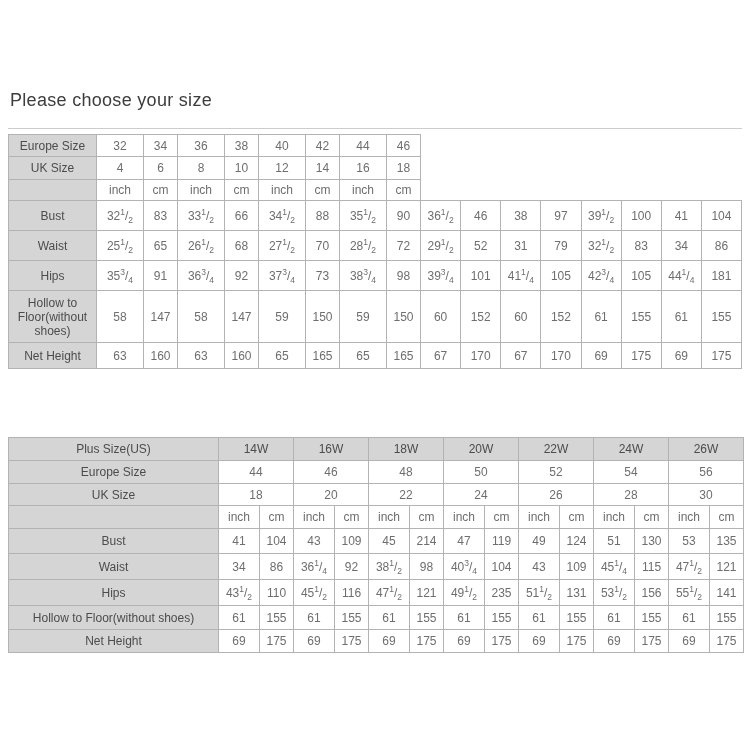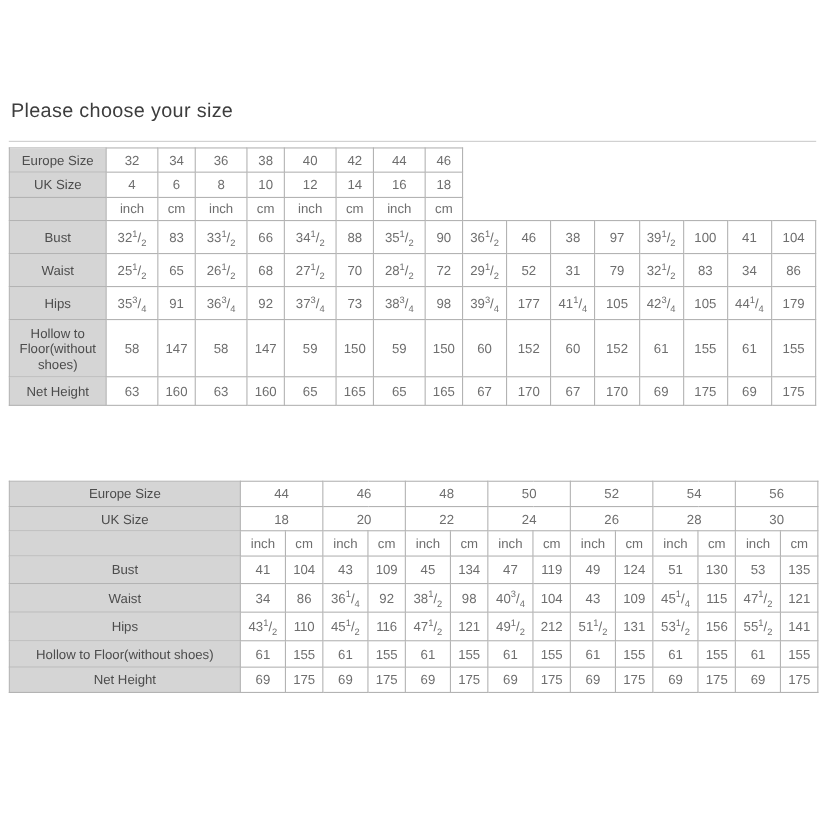--- a/index.html
+++ b/index.html
@@ -159,27 +159,27 @@
           <td class="lbl">Hips</td>
           <td>35<sup>3</sup>/<sub>4</sub></td>
           <td>91</td>
           <td>36<sup>3</sup>/<sub>4</sub></td>
           <td>92</td>
           <td>37<sup>3</sup>/<sub>4</sub></td>
           <td>73</td>
           <td>38<sup>3</sup>/<sub>4</sub></td>
           <td>98</td>
           <td>39<sup>3</sup>/<sub>4</sub></td>
-          <td>177</td>
+          <td>101</td>
           <td>41<sup>1</sup>/<sub>4</sub></td>
           <td>105</td>
           <td>42<sup>3</sup>/<sub>4</sub></td>
           <td>105</td>
           <td>44<sup>1</sup>/<sub>4</sub></td>
-          <td>179</td>
+          <td>181</td>
         </tr>
         <tr style="height: 52px;">
           <td class="lbl">Hollow to Floor(without shoes)</td>
           <td>58</td>
           <td>147</td>
           <td>58</td>
           <td>147</td>
           <td>59</td>
           <td>150</td>
           <td>59</td>
@@ -227,20 +227,30 @@
         <col style="width: 34px;">
         <col style="width: 41px;">
         <col style="width: 34px;">
         <col style="width: 41px;">
         <col style="width: 34px;">
         <col style="width: 41px;">
         <col style="width: 34px;">
       </colgroup>
     <tbody>
         <tr style="height: 23px;">
+          <td class="lbl">Plus Size(US)</td>
+          <td class="lbl" colspan="2">14W</td>
+          <td class="lbl" colspan="2">16W</td>
+          <td class="lbl" colspan="2">18W</td>
+          <td class="lbl" colspan="2">20W</td>
+          <td class="lbl" colspan="2">22W</td>
+          <td class="lbl" colspan="2">24W</td>
+          <td class="lbl" colspan="2">26W</td>
+        </tr>
+        <tr style="height: 23px;">
           <td class="lbl">Europe Size</td>
           <td colspan="2">44</td>
           <td colspan="2">46</td>
           <td colspan="2">48</td>
           <td colspan="2">50</td>
           <td colspan="2">52</td>
           <td colspan="2">54</td>
           <td colspan="2">56</td>
         </tr>
         <tr style="height: 22px;">
@@ -270,21 +280,21 @@
           <td>inch</td>
           <td>cm</td>
         </tr>
         <tr style="height: 25px;">
           <td class="lbl">Bust</td>
           <td>41</td>
           <td>104</td>
           <td>43</td>
           <td>109</td>
           <td>45</td>
-          <td>134</td>
+          <td>214</td>
           <td>47</td>
           <td>119</td>
           <td>49</td>
           <td>124</td>
           <td>51</td>
           <td>130</td>
           <td>53</td>
           <td>135</td>
         </tr>
         <tr style="height: 26px;">
@@ -306,21 +316,21 @@
         </tr>
         <tr style="height: 26px;">
           <td class="lbl">Hips</td>
           <td>43<sup>1</sup>/<sub>2</sub></td>
           <td>110</td>
           <td>45<sup>1</sup>/<sub>2</sub></td>
           <td>116</td>
           <td>47<sup>1</sup>/<sub>2</sub></td>
           <td>121</td>
           <td>49<sup>1</sup>/<sub>2</sub></td>
-          <td>212</td>
+          <td>235</td>
           <td>51<sup>1</sup>/<sub>2</sub></td>
           <td>131</td>
           <td>53<sup>1</sup>/<sub>2</sub></td>
           <td>156</td>
           <td>55<sup>1</sup>/<sub>2</sub></td>
           <td>141</td>
         </tr>
         <tr style="height: 24px;">
           <td class="lbl">Hollow to Floor(without shoes)</td>
           <td>61</td>

